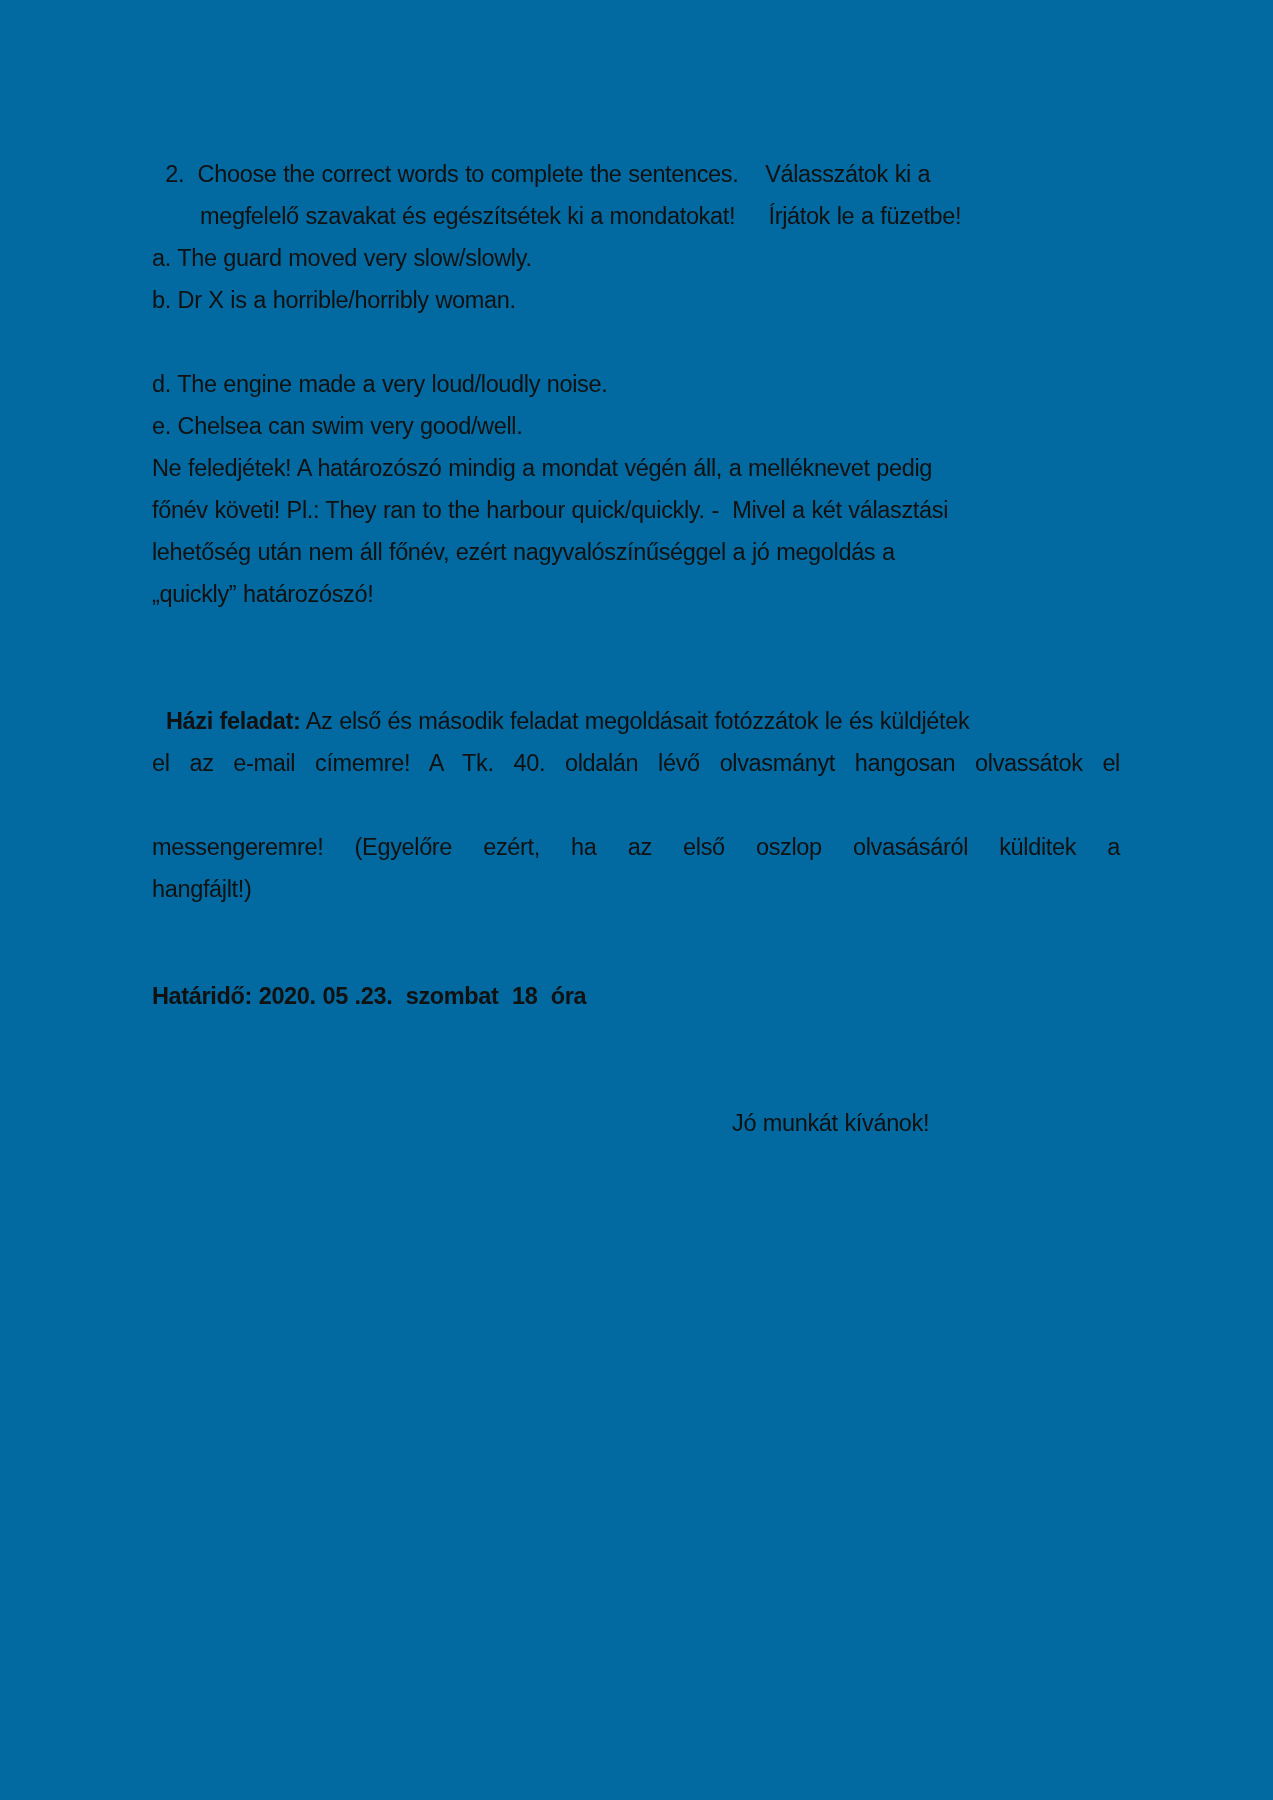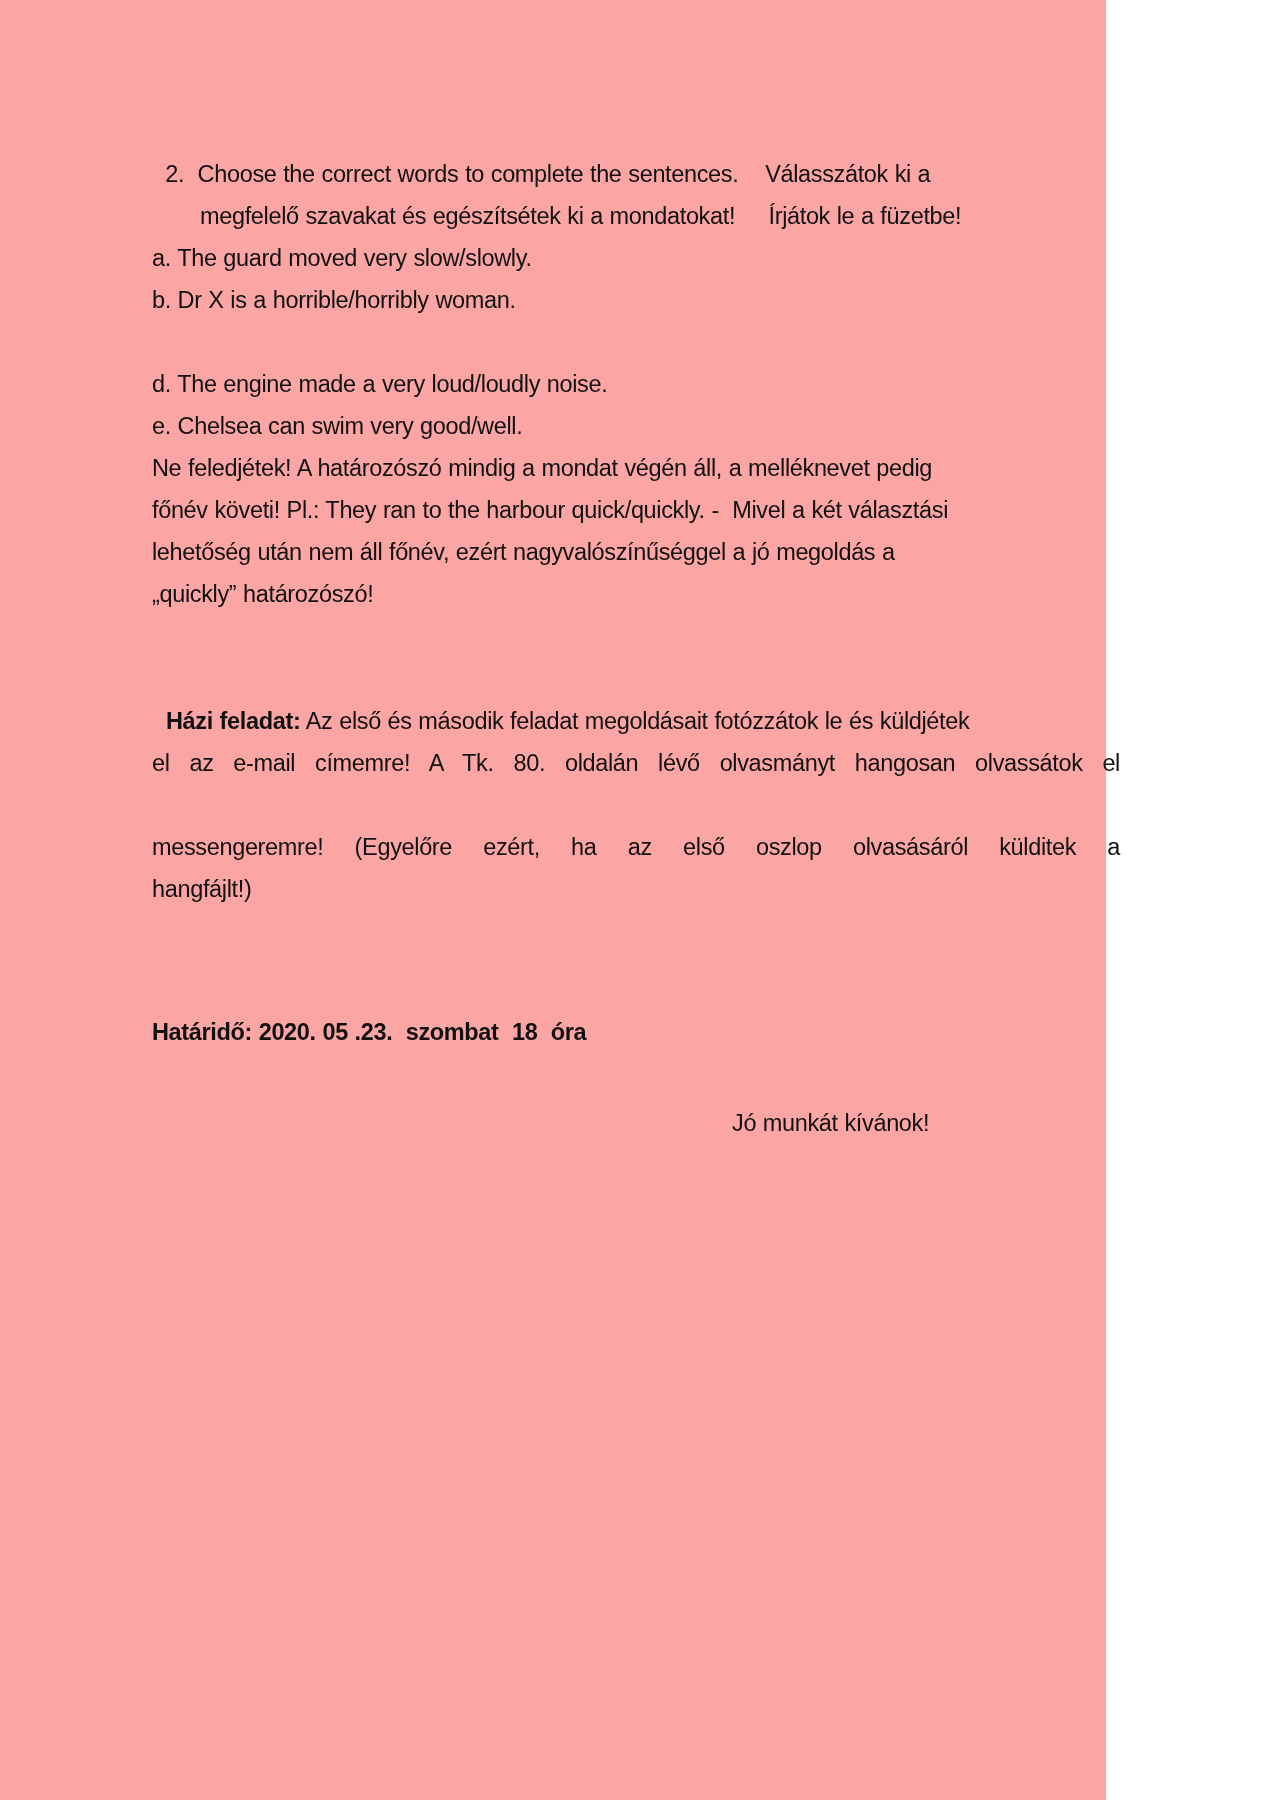--- a/index.html
+++ b/index.html
@@ -1,31 +1,31 @@
 <!DOCTYPE html>
 <html><head>
 <meta charset="utf-8">
 <style>
   html, body { margin: 0; padding: 0; background: #ffffff; }
   body { width: 1273px; height: 1800px; position: relative; overflow: hidden; }
-  .page { position: absolute; left: 0; top: 0; width: 1106px; height: 1800px; background: #fca5a5; }
+  .page { position: absolute; left: 0; top: 0; width: 1273px; height: 1800px; background: #0369a1; }
   .ln {
     position: absolute;
     left: 152px;
     height: 42px;
     line-height: 42px;
     font-family: "Liberation Sans", sans-serif;
     font-size: 23.5px;
     color: #111;
     white-space: pre;
     letter-spacing: -0.35px;
     word-spacing: 0.5px;
   }
   .j { width: 968px; text-align: justify; text-align-last: justify; white-space: normal; }
-  .b { font-weight: bold; margin-top: 36px; }
+  .b { font-weight: bold; }
   .hw-label { font-weight: bold; }
 </style>
 </head>
 <body>
 
 <div class="page">
 
   <div class="ln" style="top:153px;">  2.  Choose the correct words to complete the sentences.    Válasszátok ki a</div>
   <div class="ln" style="top:195px;margin-left:48px;">megfelelő szavakat és egészítsétek ki a mondatokat!     Írjátok le a füzetbe!</div>
 
@@ -33,21 +33,21 @@
   <div class="ln" style="top:279px;">b. Dr X is a horrible/horribly woman.</div>
   <div class="ln" style="top:363px;">d. The engine made a very loud/loudly noise.</div>
   <div class="ln" style="top:405px;">e. Chelsea can swim very good/well.</div>
 
   <div class="ln" style="top:447px;">Ne feledjétek! A határozószó mindig a mondat végén áll, a melléknevet pedig</div>
   <div class="ln" style="top:489px;">főnév követi! Pl.: They ran to the harbour quick/quickly. -  Mivel a két választási</div>
   <div class="ln" style="top:531px;">lehetőség után nem áll főnév, ezért nagyvalószínűséggel a jó megoldás a</div>
   <div class="ln" style="top:573px;">„quickly” határozószó!</div>
 
   <div class="ln" style="top:700px; left:166px; width:954px;"><span class="hw-label">Házi feladat:</span><span> Az első és második feladat megoldásait fotózzátok le és küldjétek</span></div>
-  <div class="ln j" style="top:742px;">el az e-mail címemre! A Tk. 80. oldalán lévő olvasmányt hangosan olvassátok el</div>
+  <div class="ln j" style="top:742px;">el az e-mail címemre! A Tk. 40. oldalán lévő olvasmányt hangosan olvassátok el</div>
   <div class="ln j" style="top:826px;">messengeremre!  (Egyelőre ezért, ha az első oszlop olvasásáról külditek a</div>
   <div class="ln" style="top:868px;">hangfájlt!)</div>
 
   <div class="ln b" style="top:975px;">Határidő: 2020. 05 .23.  szombat  18  óra</div>
 
   <div class="ln" style="top:1102px; left:732px;">Jó munkát kívánok!</div>
 
 </div>
 
 </body></html>

